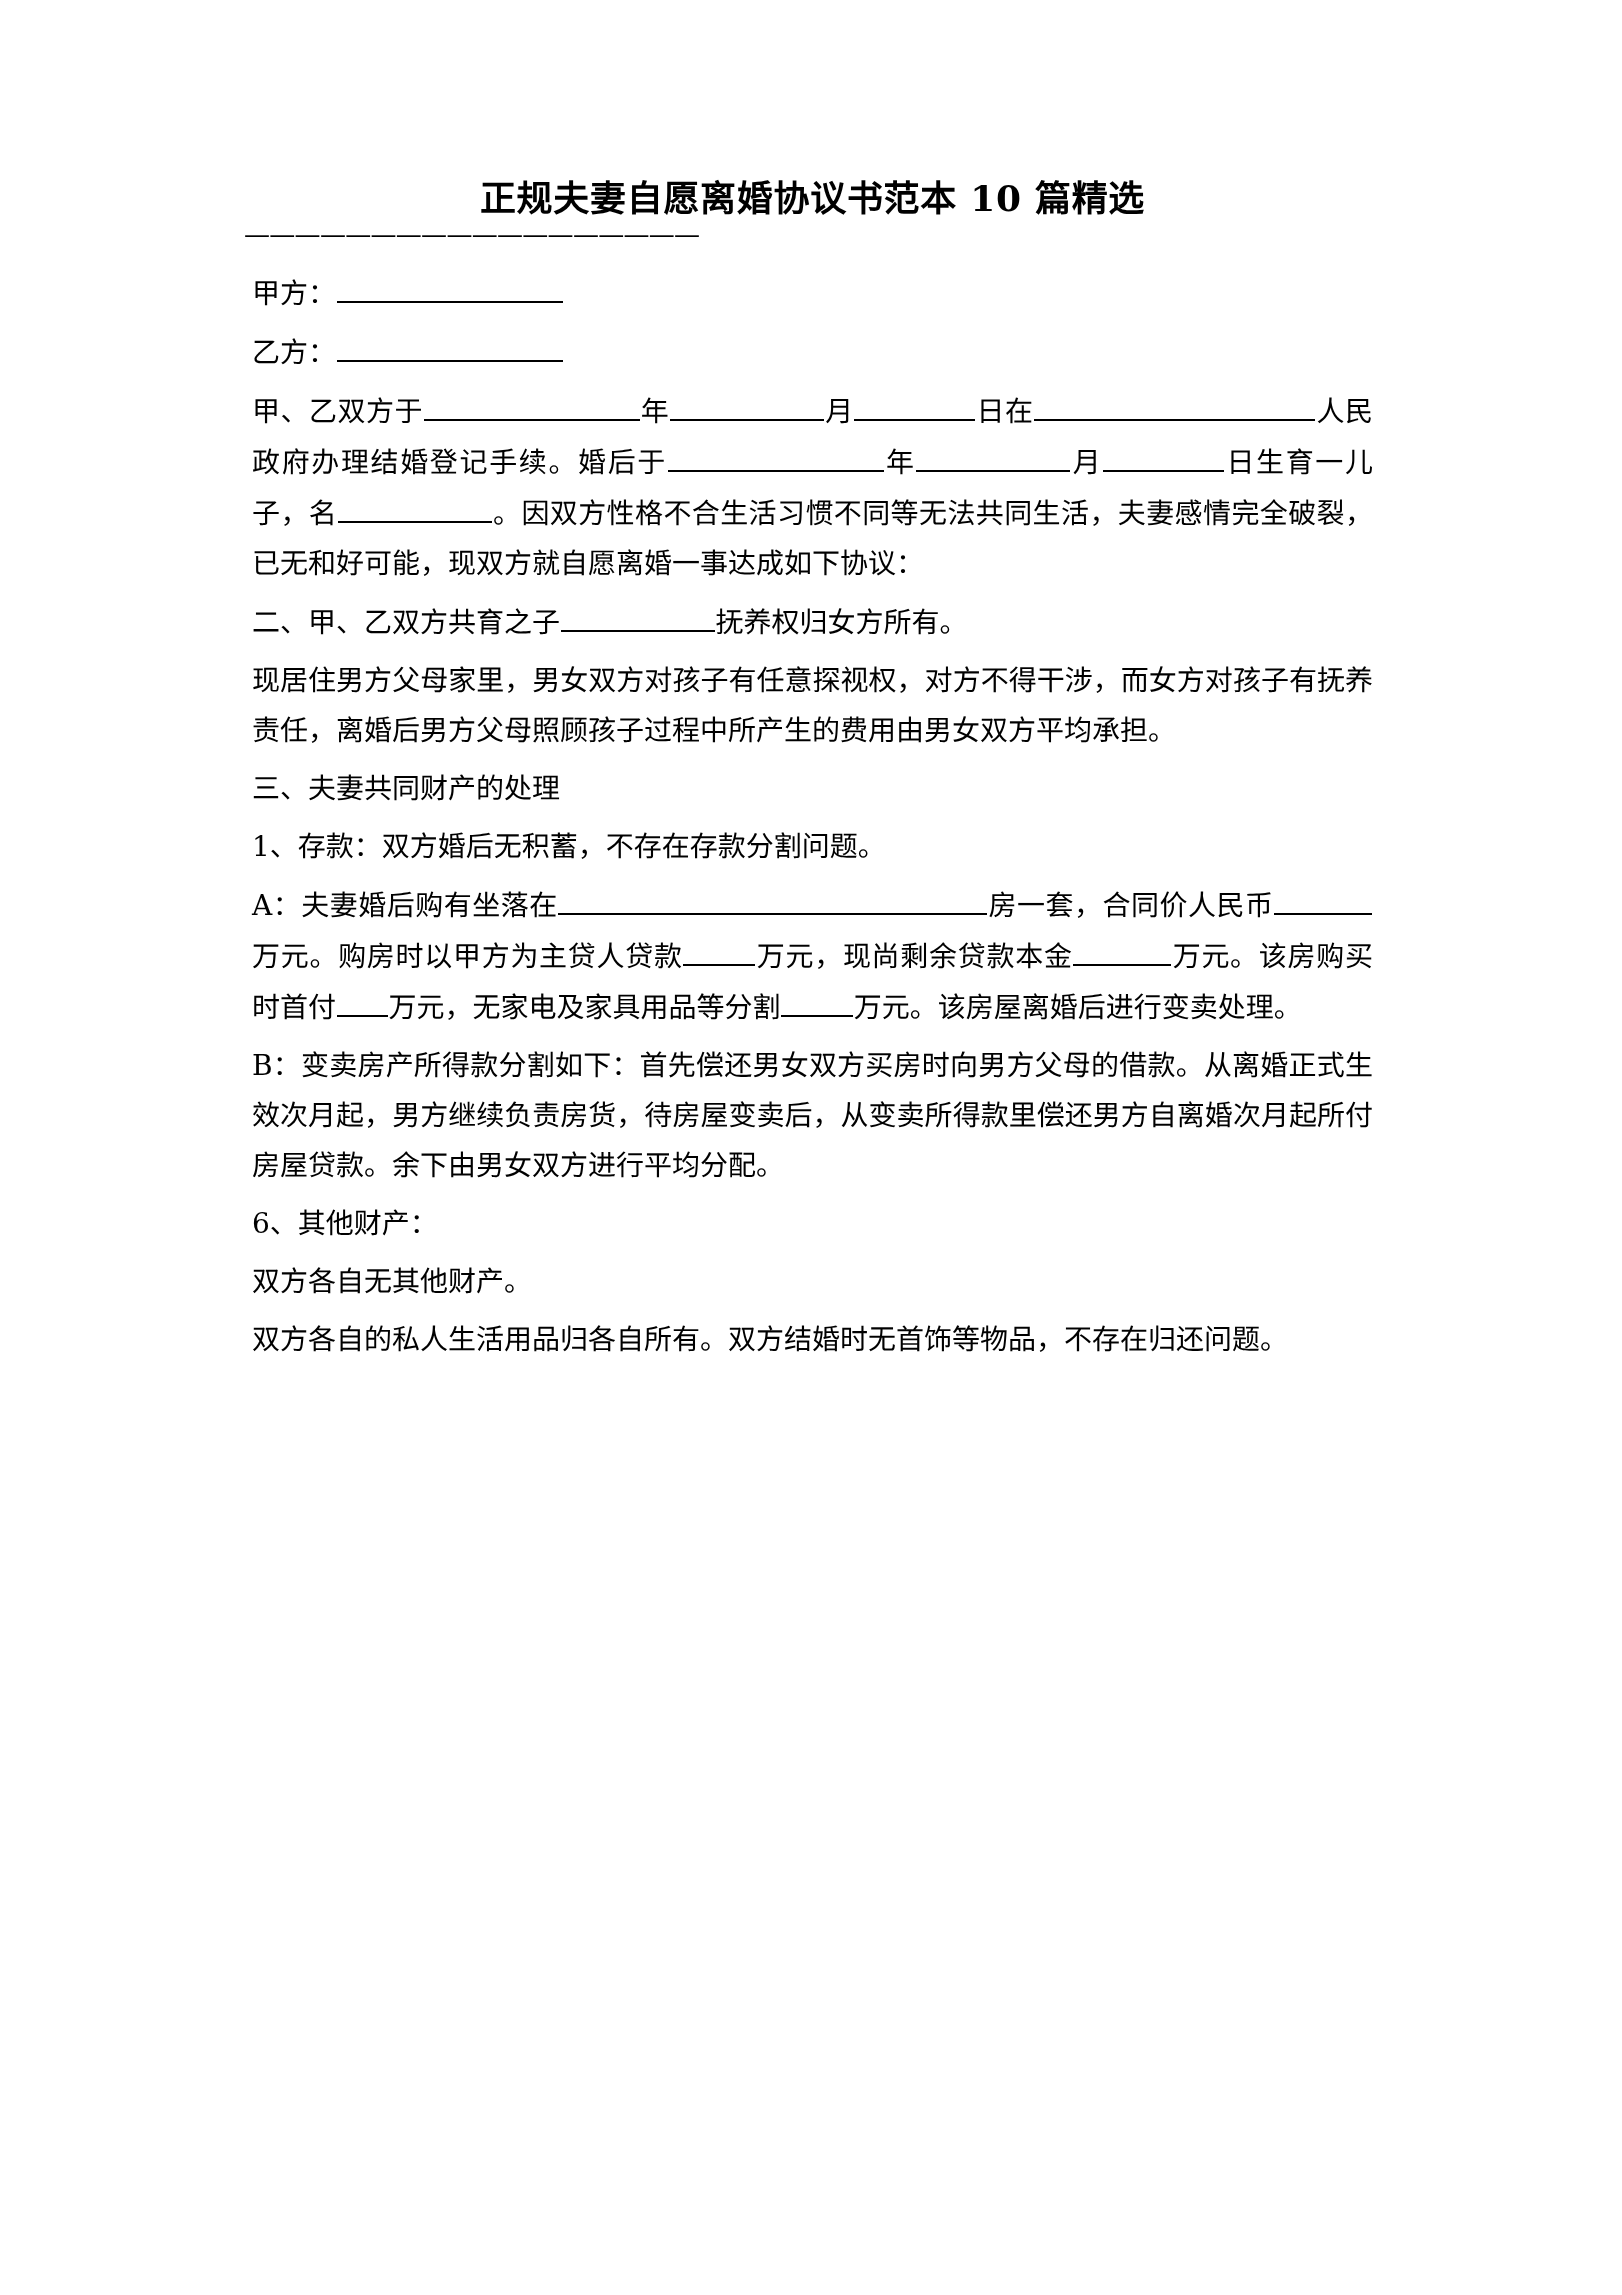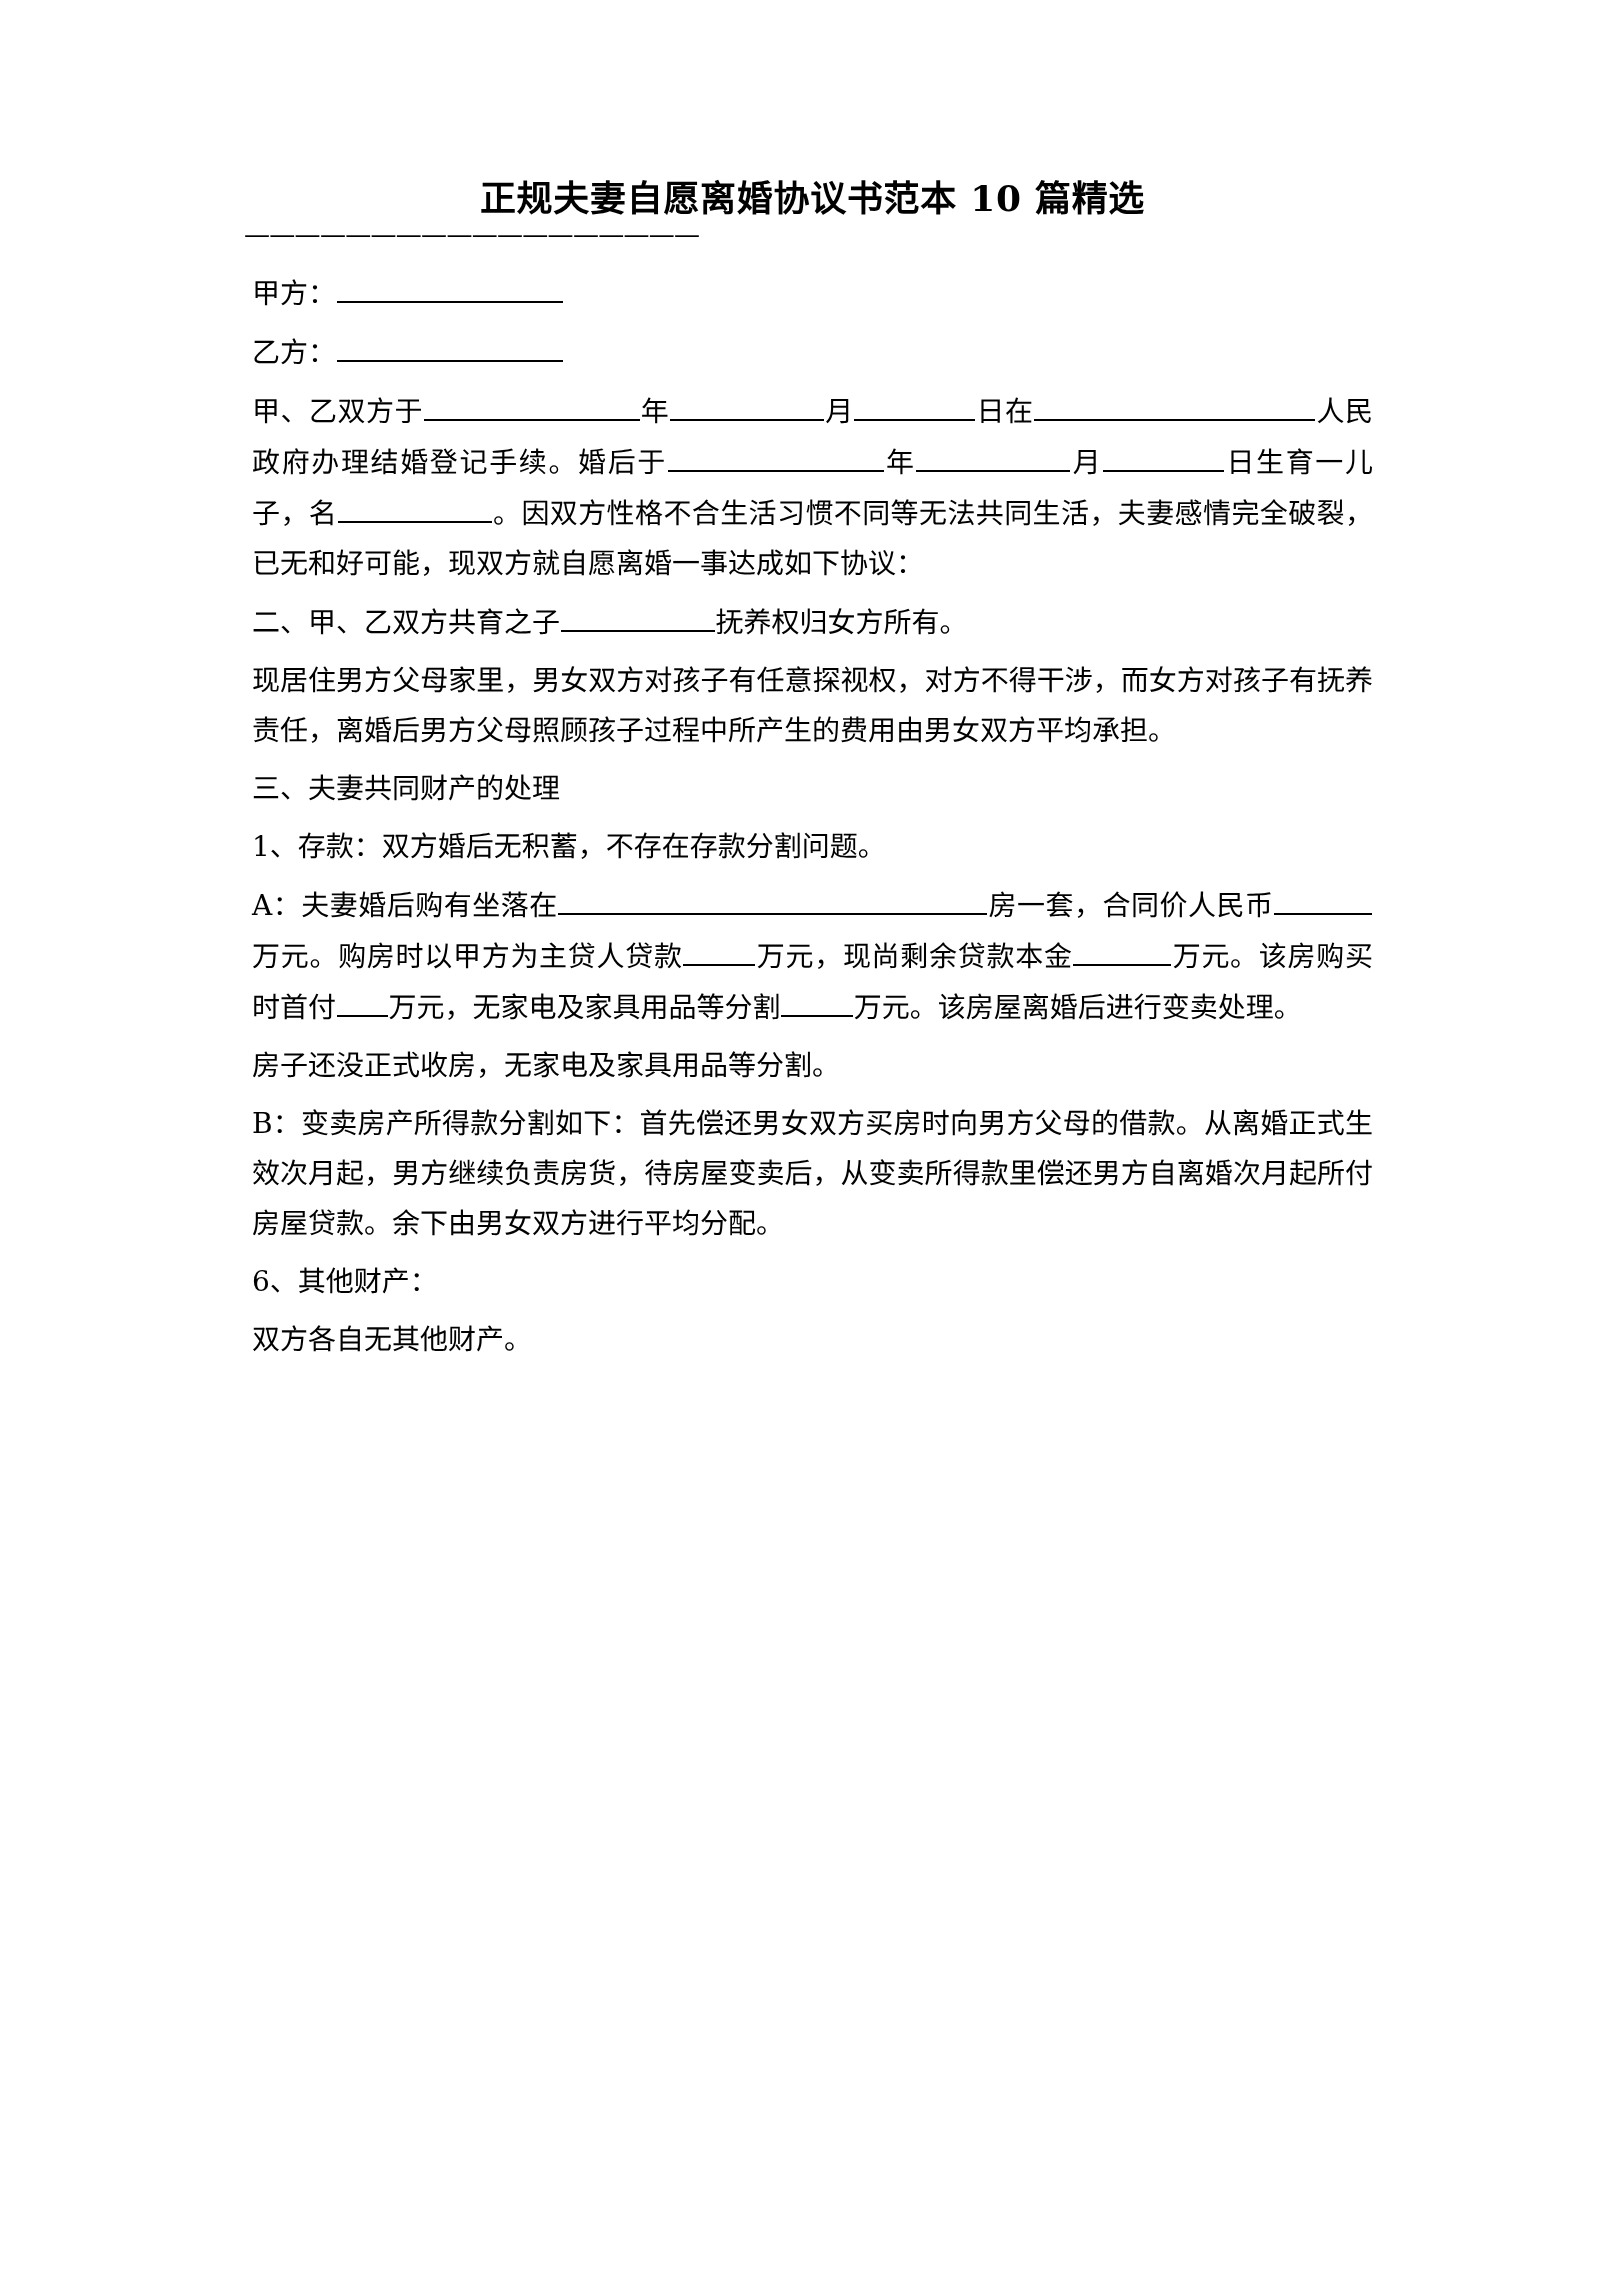--- a/index.html
+++ b/index.html
@@ -114,25 +114,25 @@
 
     <p class="p">三、夫妻共同财产的处理</p>
 
     <p class="p">1、存款：双方婚后无积蓄，不存在存款分割问题。</p>
 
 
     <p class="p">
       <span>A：夫妻婚后购有坐落在</span><span class="blank b-addr"></span><span>房一套，合同价人民币</span><span class="blank b-md"></span><span>万元。购房时以甲方为主贷人贷款</span><span class="blank b-sm"></span><span>万元，现尚剩余贷款本金</span><span class="blank b-md"></span><span>万元。该房购买时首付</span><span class="blank b-xs"></span><span>万元，无家电及家具用品等分割</span><span class="blank b-sm"></span><span>万元。该房屋离婚后进行变卖处理。</span>
     </p>
 
-    <p class="p">房子还没正式收房，无家电及家具用品等分割。</p>
 
     <p class="p">B：变卖房产所得款分割如下：首先偿还男女双方买房时向男方父母的借款。从离婚正式生效次月起，男方继续负责房货，待房屋变卖后，从变卖所得款里偿还男方自离婚次月起所付房屋贷款。余下由男女双方进行平均分配。</p>
 
 
     <p class="p">6、其他财产：</p>
 
     <p class="p">双方各自无其他财产。</p>
 
+    <p class="p">双方各自的私人生活用品归各自所有。双方结婚时无首饰等物品，不存在归还问题。</p>
 
   </div>
 </div>
 
 
 </body></html>

